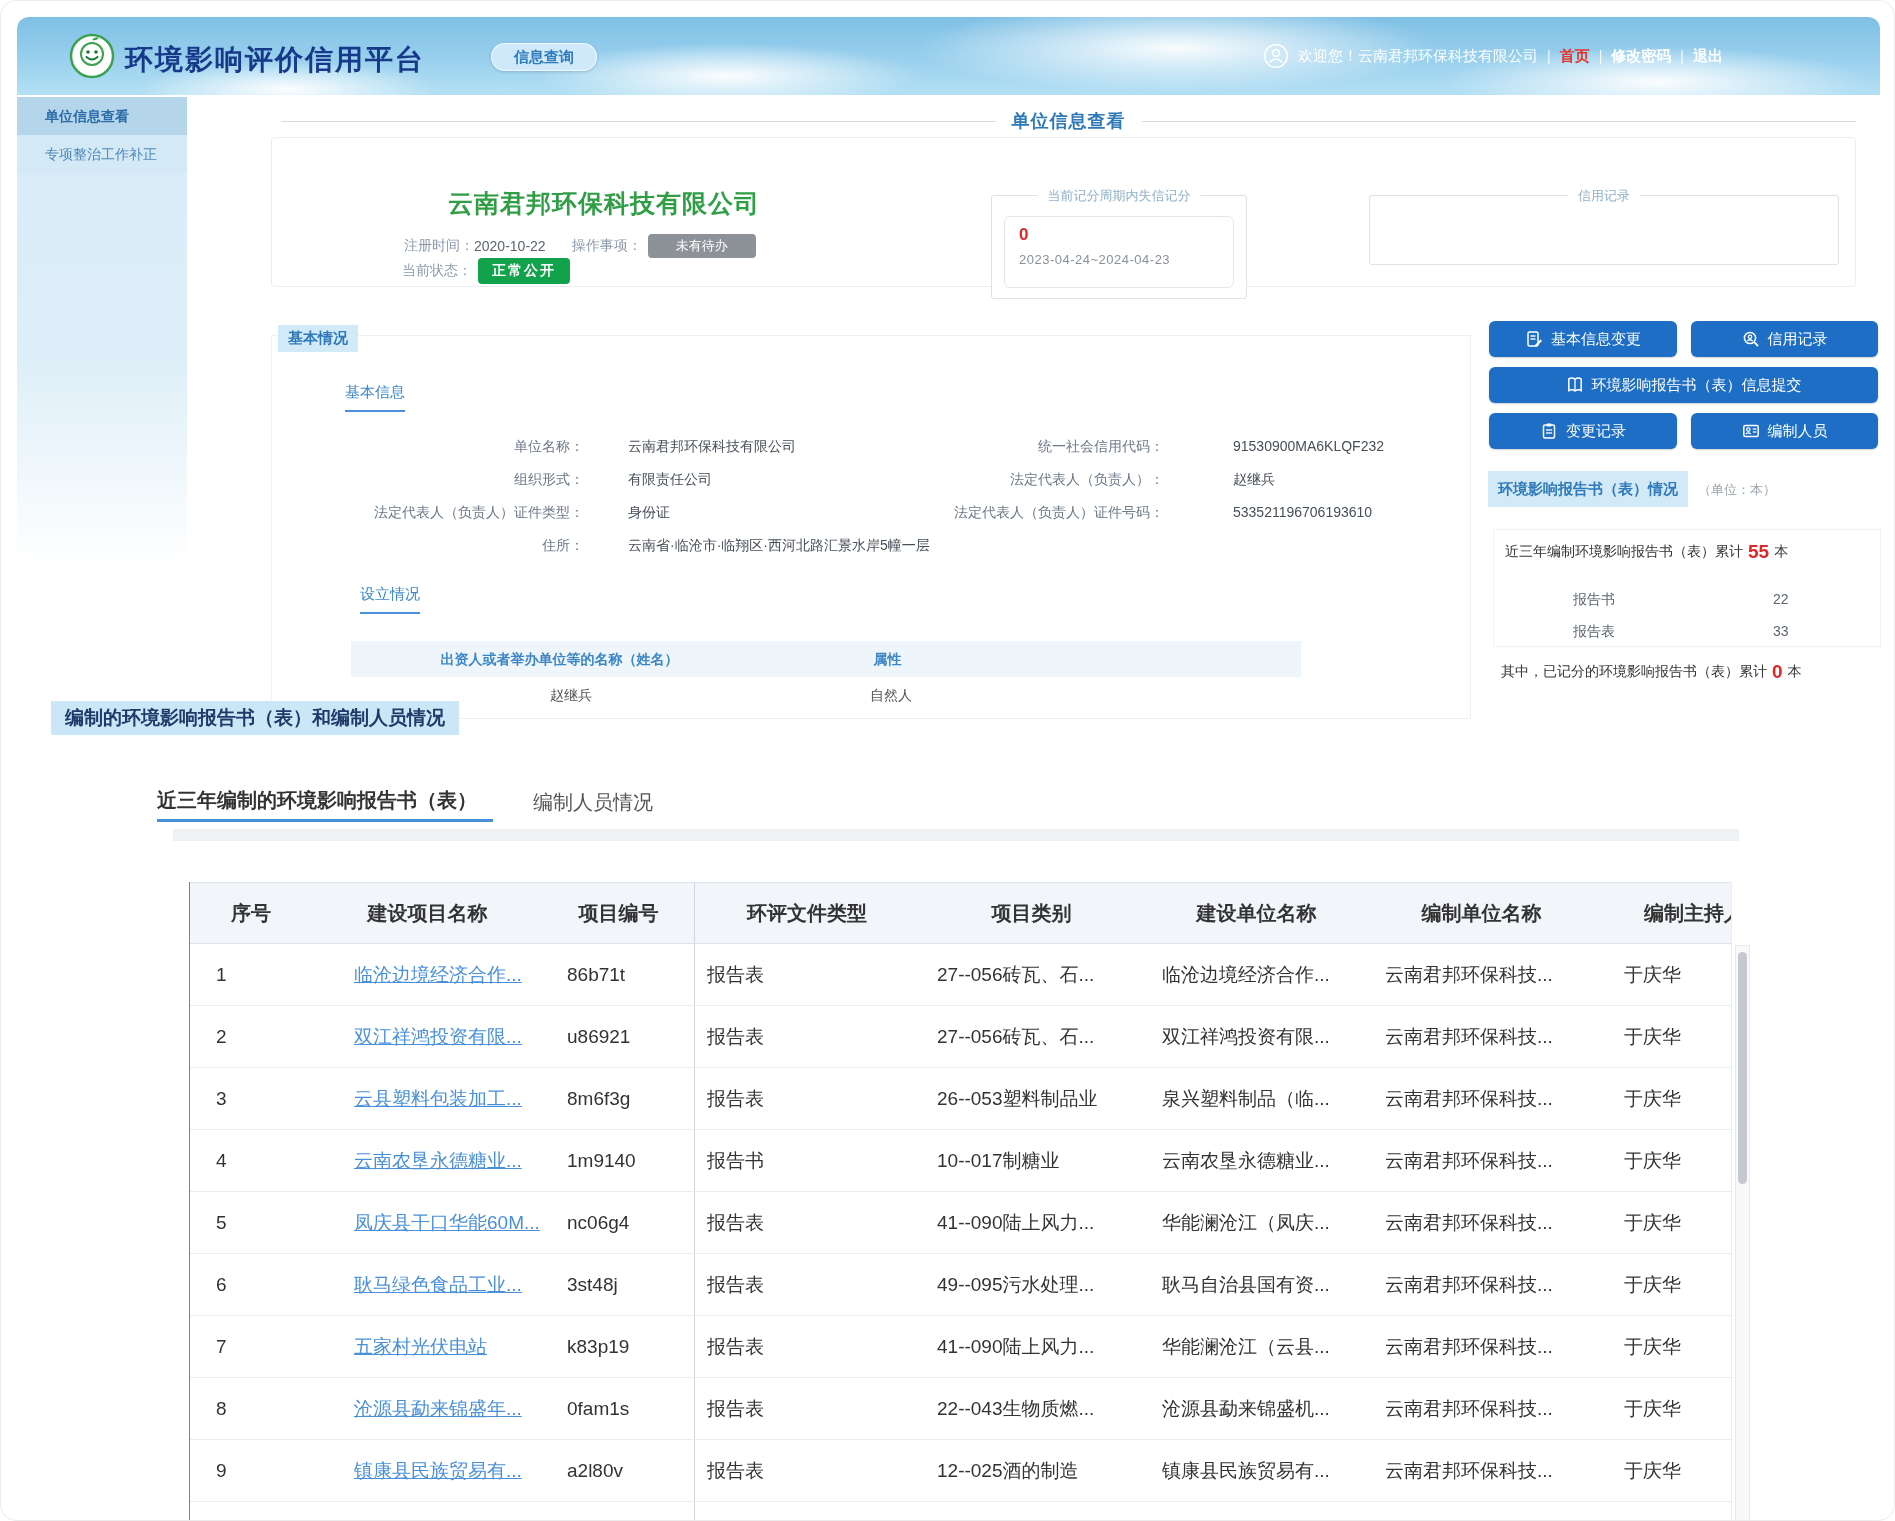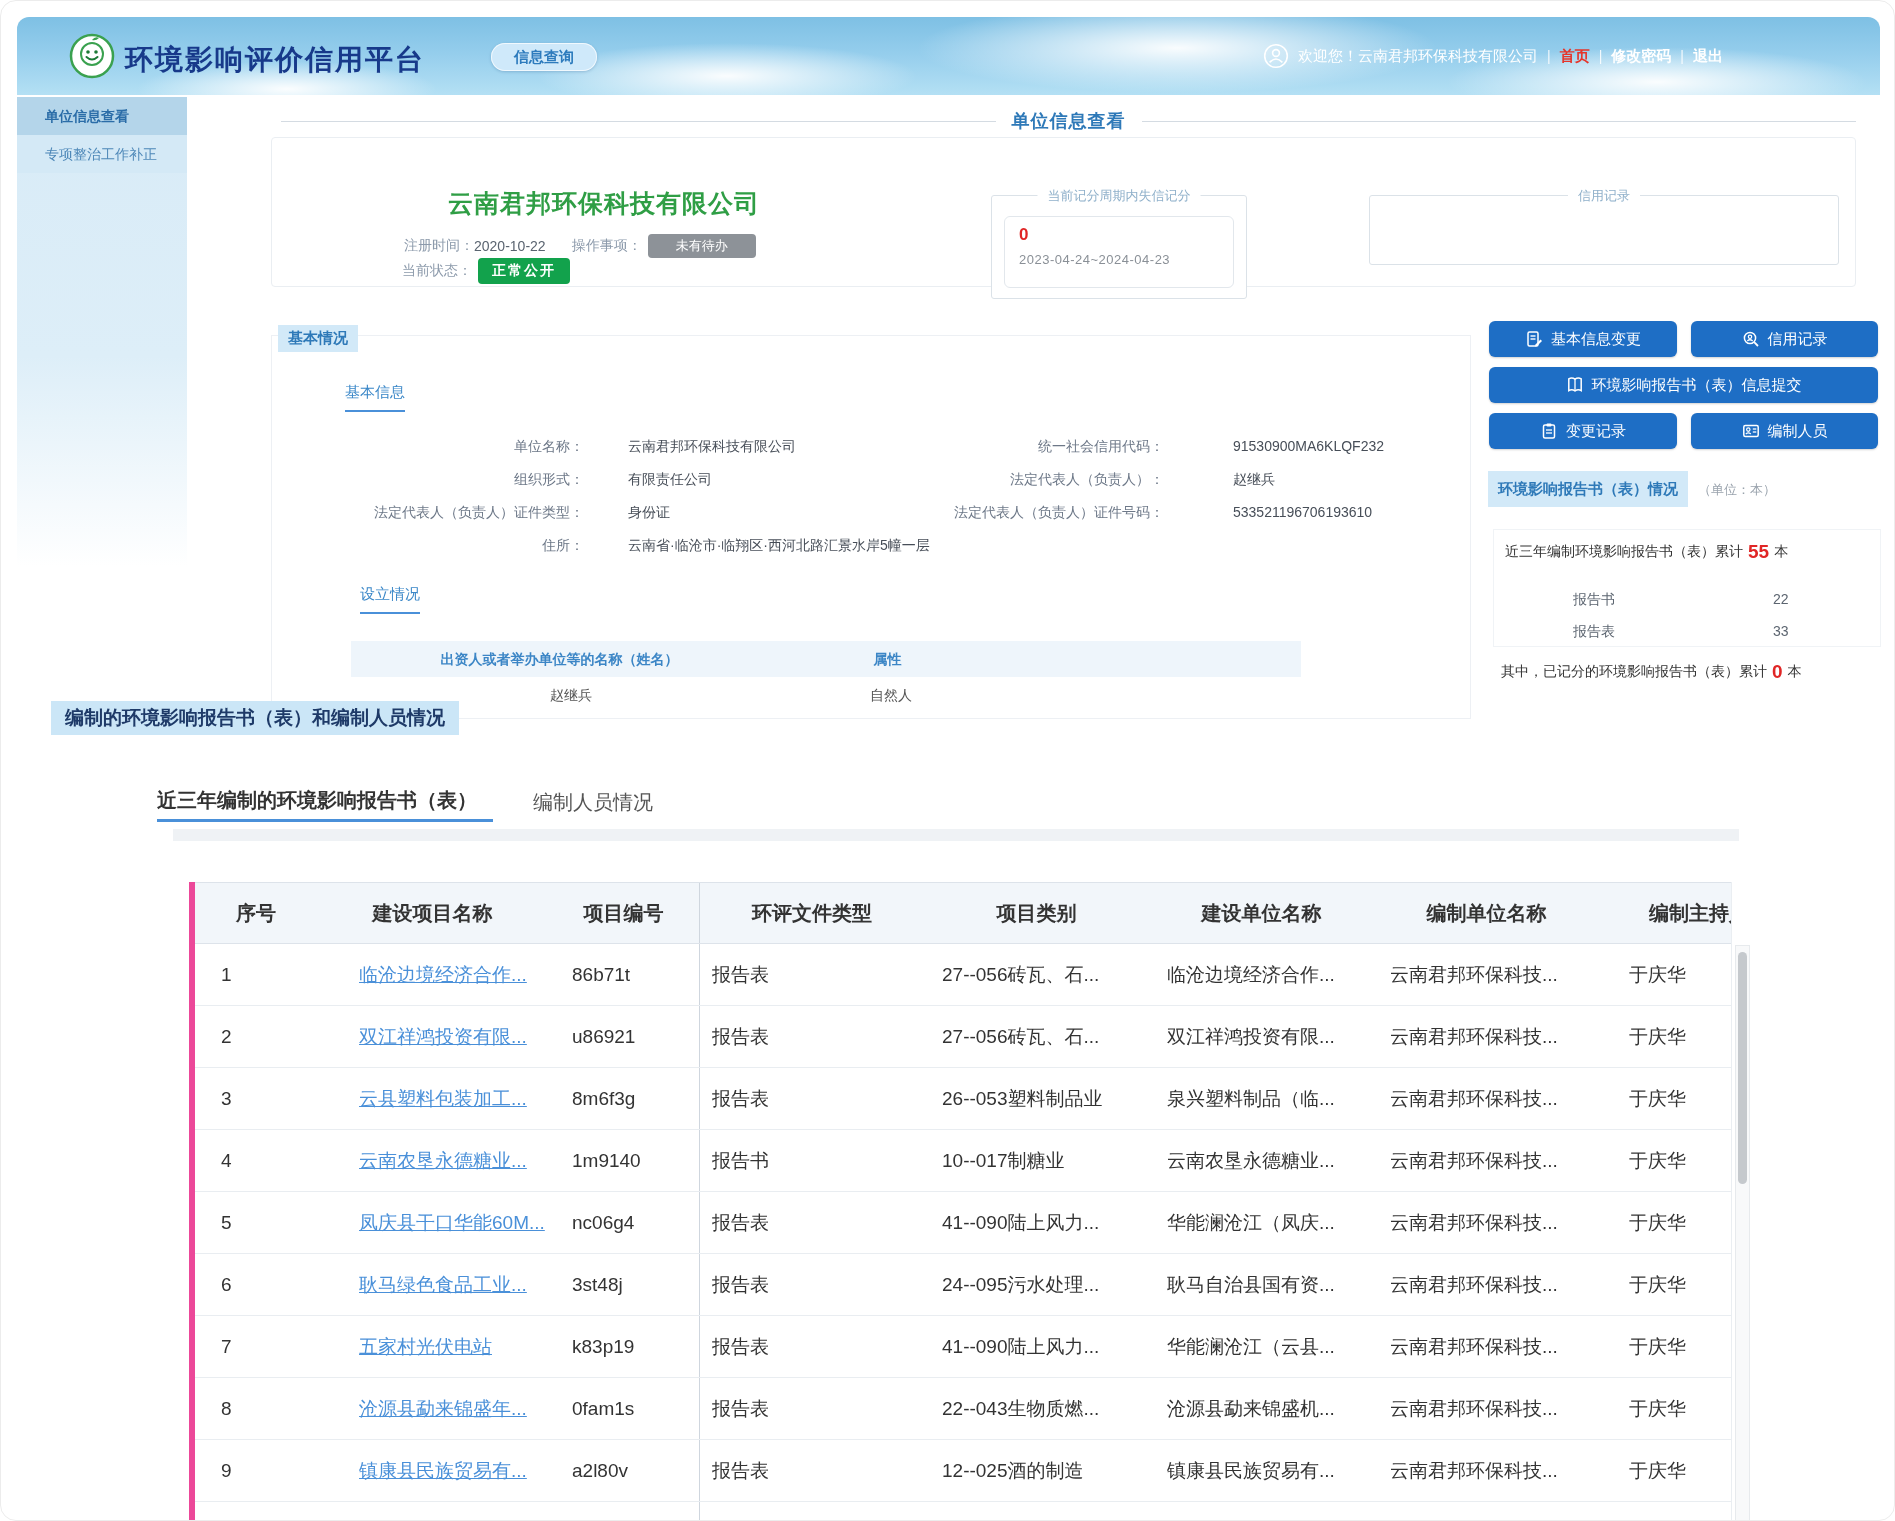--- a/index.html
+++ b/index.html
@@ -79,21 +79,21 @@
   
   .bottom-title{position:absolute;left:50px;top:700px;height:34px;line-height:34px;background:#cbe6f7;color:#1e3a68;
     font-size:19px;font-weight:bold;padding:0 14px;white-space:nowrap;}
   .big-tab{position:absolute;font-size:20px;white-space:nowrap;cursor:pointer;}
   .big-tab.active{color:#333;font-weight:bold;}
   .big-tab.inactive{color:#555;}
   .tab-underline{position:absolute;left:156px;top:818px;width:336px;height:3px;background:#4a90d9;}
   .gray-strip{position:absolute;left:172px;top:828px;width:1566px;height:12px;background:#eff2f5;}
 
   .ptable{position:absolute;left:188px;top:881px;width:1543px;height:640px;overflow:hidden;
-    border-left:6px solid #ec4899;border-right:1px solid #eaeef2;}
+    border-left:1px solid #ec4899;border-right:1px solid #eaeef2;}
   .thead{display:flex;height:62px;background:#f2f6fa;border-top:1px solid #dde3ea;border-bottom:1px solid #dde3ea;}
   .th{display:flex;align-items:center;justify-content:center;font-size:20px;font-weight:bold;color:#333;white-space:nowrap;overflow:hidden;flex:0 0 auto;}
   .prow{display:flex;height:62px;border-bottom:1px solid #e9edf1;background:#fff;}
   .td{display:flex;align-items:center;font-size:19px;color:#333;white-space:nowrap;overflow:hidden;flex:0 0 auto;}
   .c0{width:122px;} .c1{width:231px;} .c2{width:152px;border-right:1px solid #cfd6de;}
   .c3{width:224px;} .c4{width:225px;} .c5{width:225px;} .c6{width:225px;} .c7{width:200px;}
   .td.c0{padding-left:26px;} .td.c1{padding-left:42px;} .td.c2{padding-left:24px;} .td.c3{padding-left:12px;}
   .td.c4{padding-left:18px;} .td.c5{padding-left:18px;} .td.c6{padding-left:16px;} .td.c7{padding-left:30px;}
   .td.c1{color:#4a90d9;text-decoration:underline;cursor:pointer;}
 
@@ -342,21 +342,21 @@
           <div class="td c4">41--090陆上风力...</div>
           <div class="td c5">华能澜沧江（凤庆...</div>
           <div class="td c6">云南君邦环保科技...</div>
           <div class="td c7">于庆华</div>
         </div>
         <div class="prow">
           <div class="td c0">6</div>
           <div class="td c1">耿马绿色食品工业...</div>
           <div class="td c2">3st48j</div>
           <div class="td c3">报告表</div>
-          <div class="td c4">24--095污水处理...</div>
+          <div class="td c4">49--095污水处理...</div>
           <div class="td c5">耿马自治县国有资...</div>
           <div class="td c6">云南君邦环保科技...</div>
           <div class="td c7">于庆华</div>
         </div>
         <div class="prow">
           <div class="td c0">7</div>
           <div class="td c1">五家村光伏电站</div>
           <div class="td c2">k83p19</div>
           <div class="td c3">报告表</div>
           <div class="td c4">41--090陆上风力...</div>

